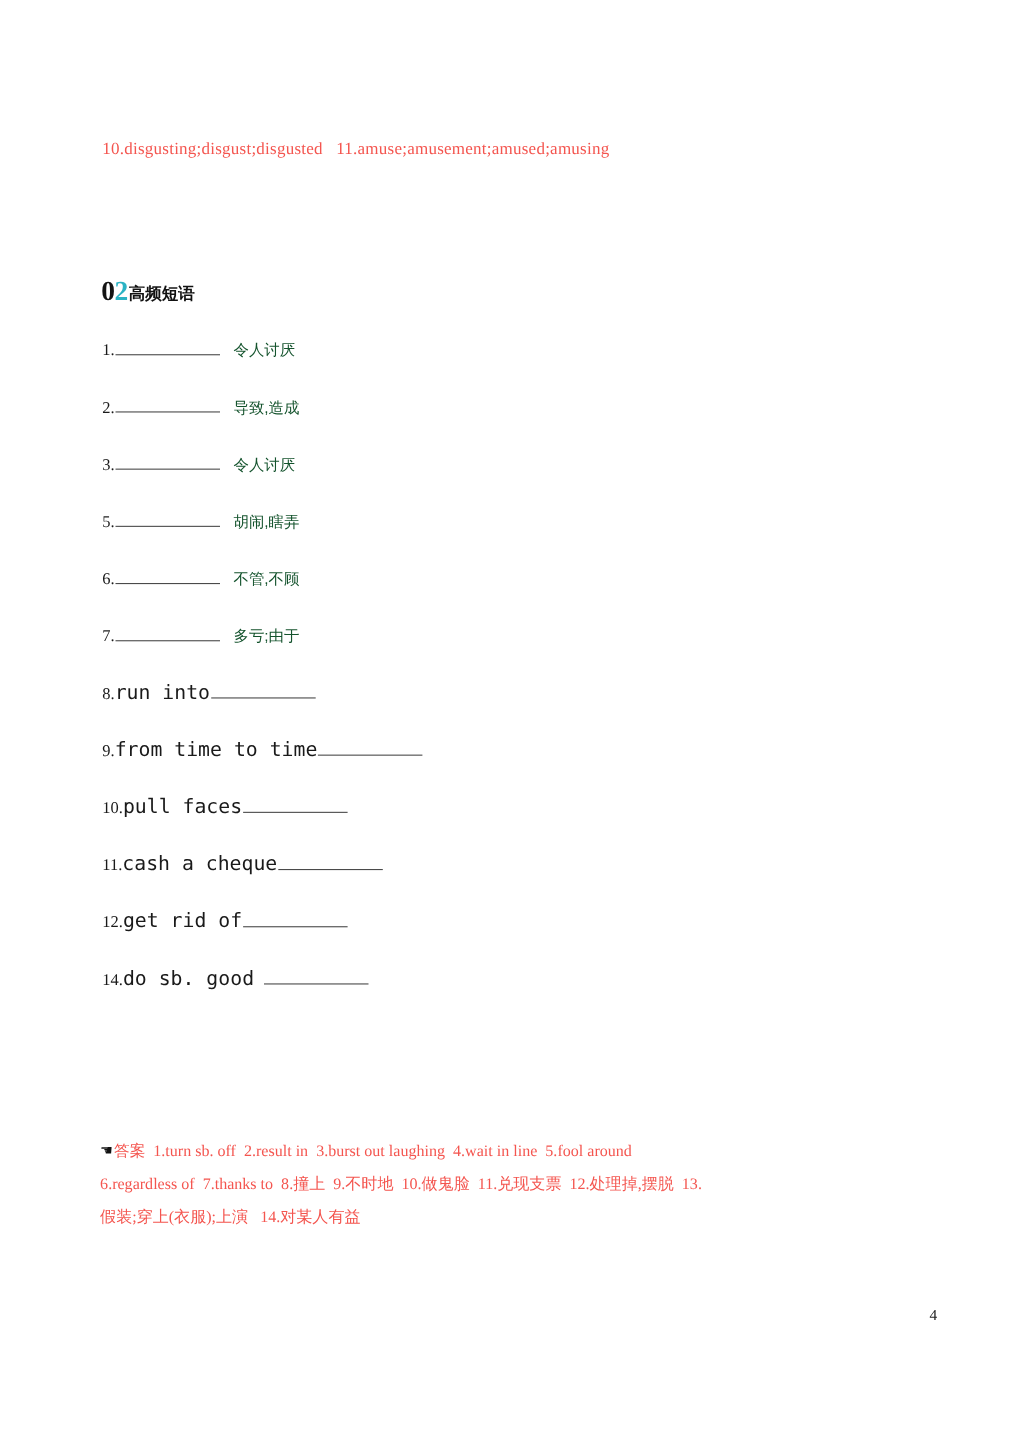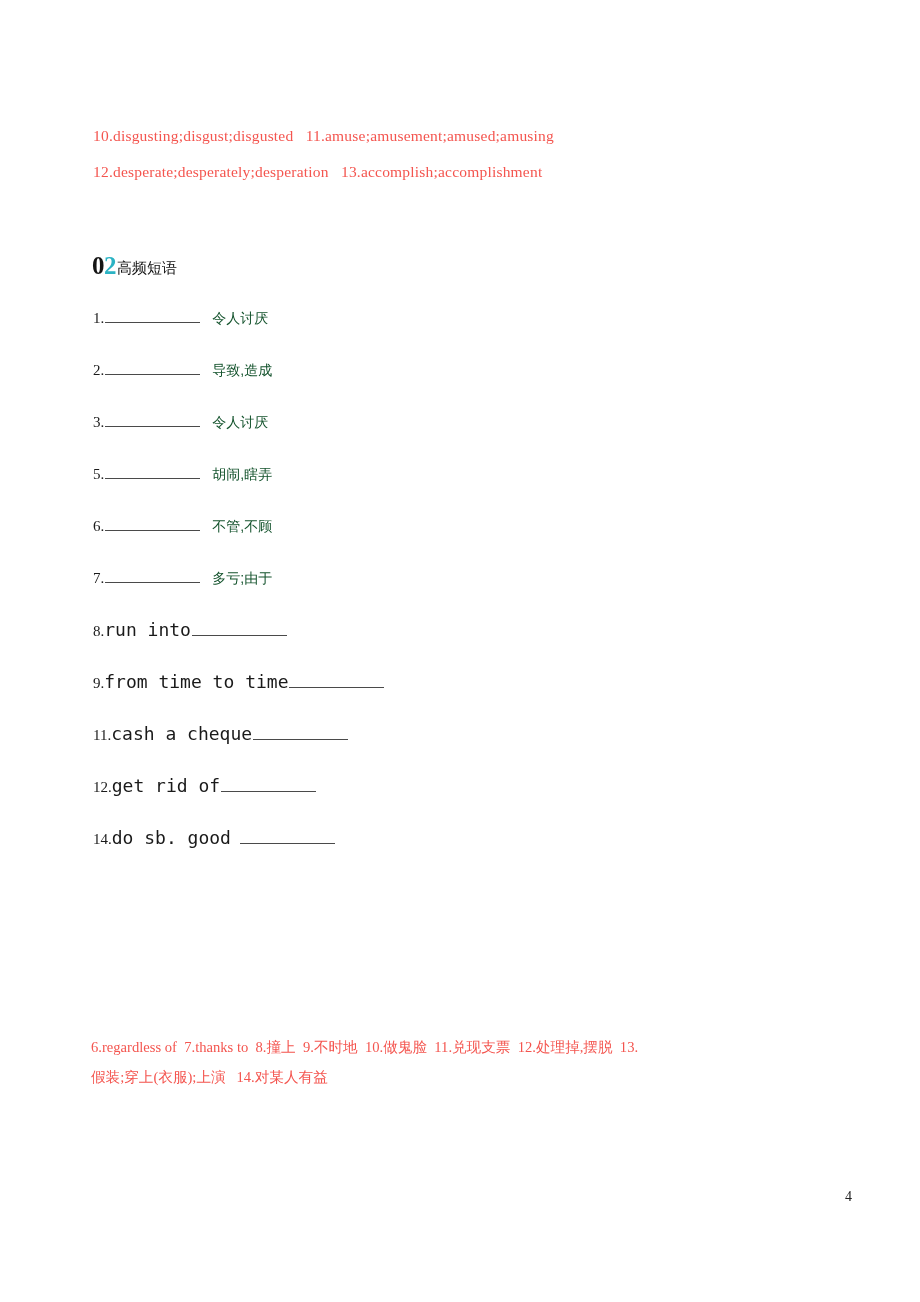--- a/index.html
+++ b/index.html
@@ -51,21 +51,21 @@
     font-family: "Liberation Serif", "DejaVu Serif", serif;
     font-weight: bold;
     font-size: 25px;
     line-height: 27px;
     letter-spacing: -0.5px;
   }
   .sec-num .d0 { color: #141414; }
   .sec-num .d2 { color: #2bb3c4; }
   .sec-title {
     font-family: "DejaVu Sans", "Liberation Sans", sans-serif;
-    font-weight: normal;
+    font-weight: bold;
     font-size: 15px;
     color: #111111;
     margin-left: 1px;
     position: relative;
     top: -1px;
   }
 
   
   .items {
     position: absolute;
@@ -147,21 +147,20 @@
     color: #222222;
   }
 </style>
 </head>
 <body>
 
 <div class="page">
 
   <div class="top-answers">
     <div class="ans-line">10.disgusting;disgust;disgusted   11.amuse;amusement;amused;amusing</div>
-    <div class="ans-line">12.desperate;desperately;desperation   13.accomplish;accomplishment</div>
   </div>
 
   <div class="section-head">
     <span class="sec-num"><span class="d0">0</span><span class="d2">2</span></span>
     <span class="sec-title">高频短语</span>
   </div>
 
   <div class="items">
 
     <div class="item">
@@ -190,36 +189,40 @@
     </div>
 
     <div class="item">
       <span class="idx">8.</span><span class="eng">run into</span><span class="blank w95"></span>
     </div>
 
     <div class="item">
       <span class="idx">9.</span><span class="eng">from time to time</span><span class="blank w95"></span>
     </div>
 
+    <div class="item">
+      <span class="idx">10.</span><span class="eng">pull faces</span><span class="blank w95"></span>
+    </div>
 
     <div class="item">
       <span class="idx">11.</span><span class="eng">cash a cheque</span><span class="blank w95"></span>
     </div>
 
     <div class="item">
       <span class="idx">12.</span><span class="eng">get rid of</span><span class="blank w95"></span>
     </div>
 
 
     <div class="item">
       <span class="idx">14.</span><span class="eng">do sb. good</span><span class="blank w95 pre-space"></span>
     </div>
 
   </div>
 
   <div class="answer-block">
+    <div class="a-line"><span class="flag-bullet">☚</span><span class="ans-label">答案</span><span>  1.turn sb. off  2.result in  3.burst out laughing  4.wait in line  5.fool around</span></div>
     <div class="a-line cnm">6.regardless of  7.thanks to  8.撞上  9.不时地  10.做鬼脸  11.兑现支票  12.处理掉,摆脱  13.</div>
     <div class="a-line cnm">假装;穿上(衣服);上演   14.对某人有益</div>
   </div>
 
   <div class="page-number">4</div>
 
 </div>
 
 </body></html>

